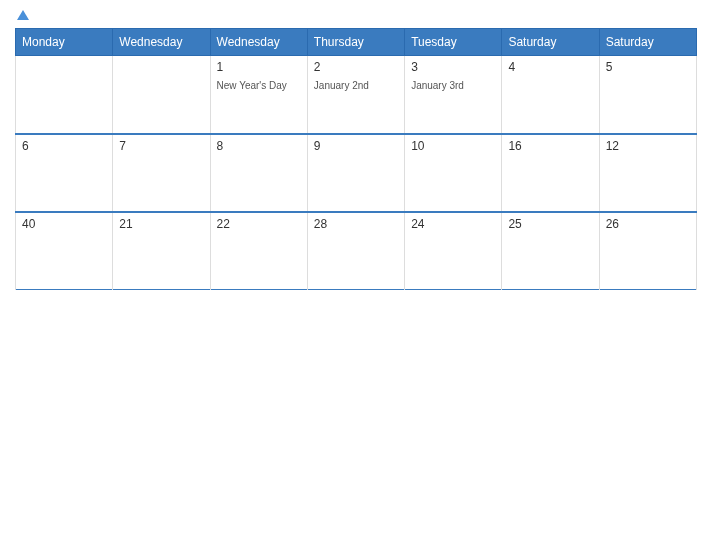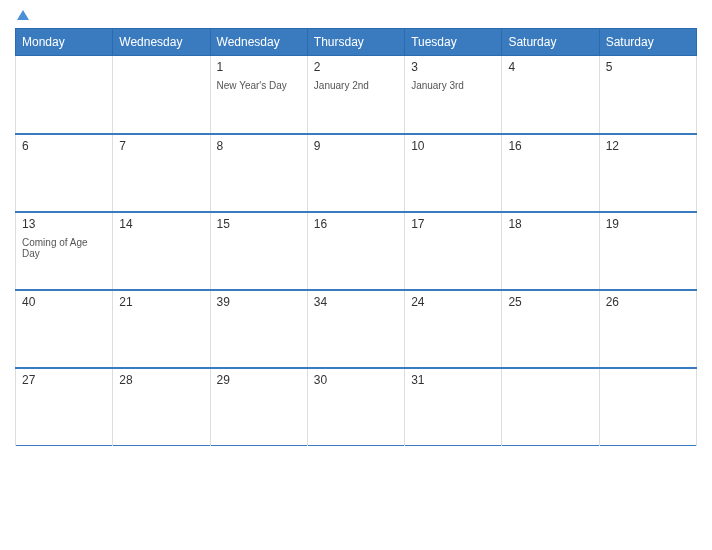--- a/index.html
+++ b/index.html
@@ -177,79 +177,36 @@
           </td>
           <td>
             <span class="day-number">16</span>
           </td>
           <td>
             <span class="day-number">12</span>
           </td>
         </tr>
         <tr>
           <td>
-            <span class="day-number">13</span>
-            <span class="holiday-name">Coming of Age Day</span>
-          </td>
-          <td>
-            <span class="day-number">14</span>
-          </td>
-          <td>
-            <span class="day-number">15</span>
-          </td>
-          <td>
-            <span class="day-number">16</span>
-          </td>
-          <td>
-            <span class="day-number">17</span>
-          </td>
-          <td>
-            <span class="day-number">18</span>
-          </td>
-          <td>
-            <span class="day-number">19</span>
-          </td>
-        </tr>
-        <tr>
-          <td>
             <span class="day-number">40</span>
           </td>
           <td>
             <span class="day-number">21</span>
           </td>
           <td>
-            <span class="day-number">39</span>
-          </td>
-          <td>
-            <span class="day-number">34</span>
+            <span class="day-number">22</span>
+          </td>
+          <td>
+            <span class="day-number">28</span>
           </td>
           <td>
             <span class="day-number">24</span>
           </td>
           <td>
             <span class="day-number">25</span>
           </td>
           <td>
             <span class="day-number">26</span>
           </td>
-        </tr>
-        <tr>
-          <td>
-            <span class="day-number">27</span>
-          </td>
-          <td>
-            <span class="day-number">28</span>
-          </td>
-          <td>
-            <span class="day-number">29</span>
-          </td>
-          <td>
-            <span class="day-number">30</span>
-          </td>
-          <td>
-            <span class="day-number">31</span>
-          </td>
-          <td></td>
-          <td></td>
         </tr>
       </tbody>
   </table>
 </div>
 
 </body></html>

